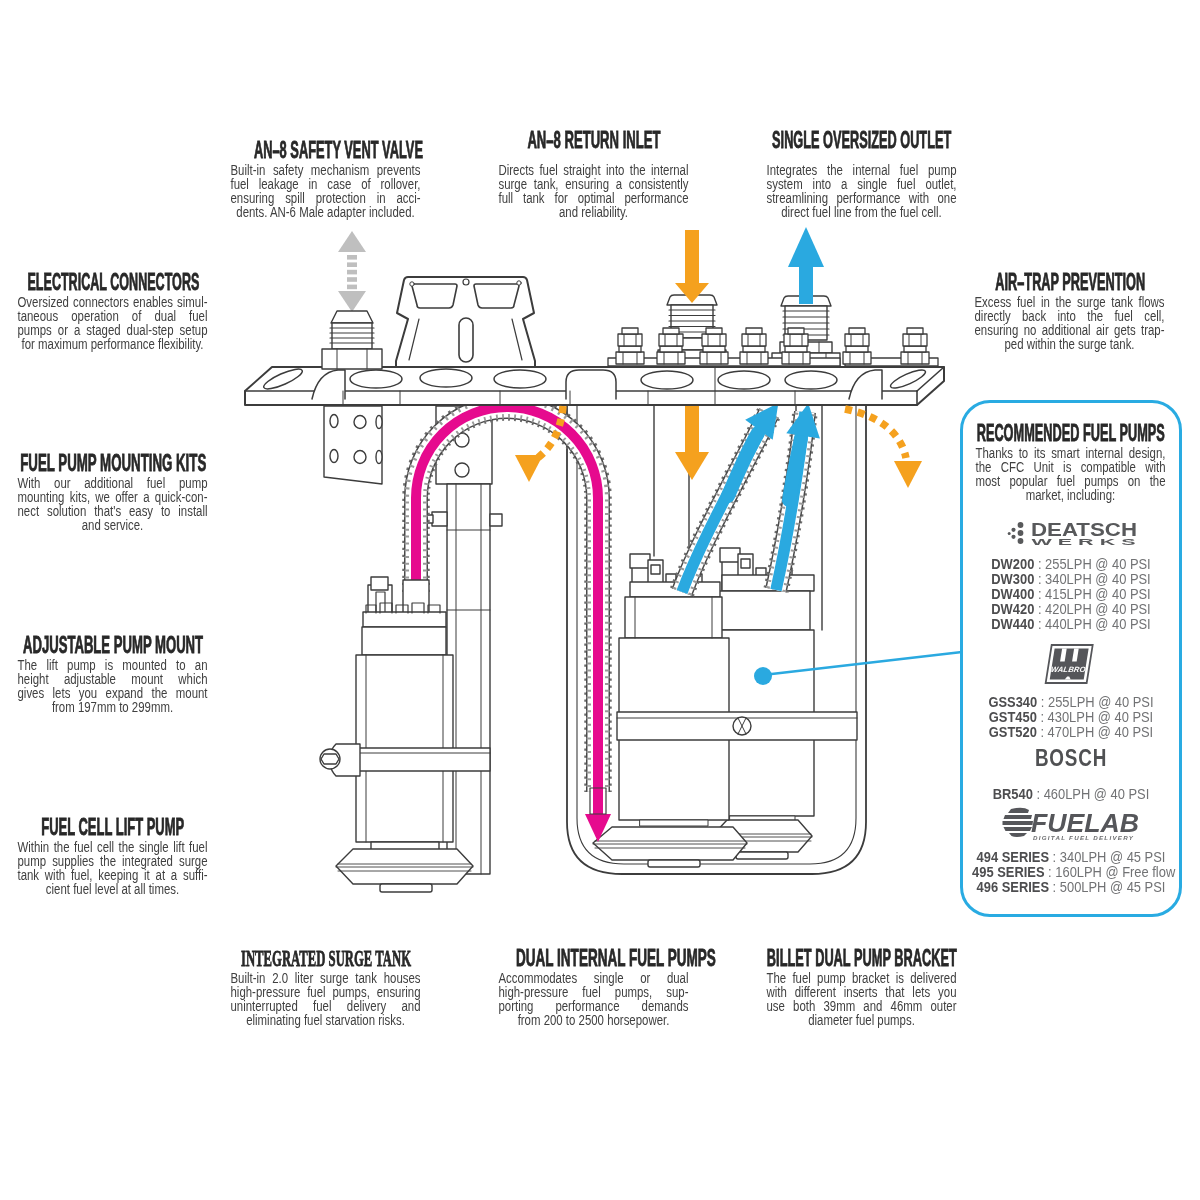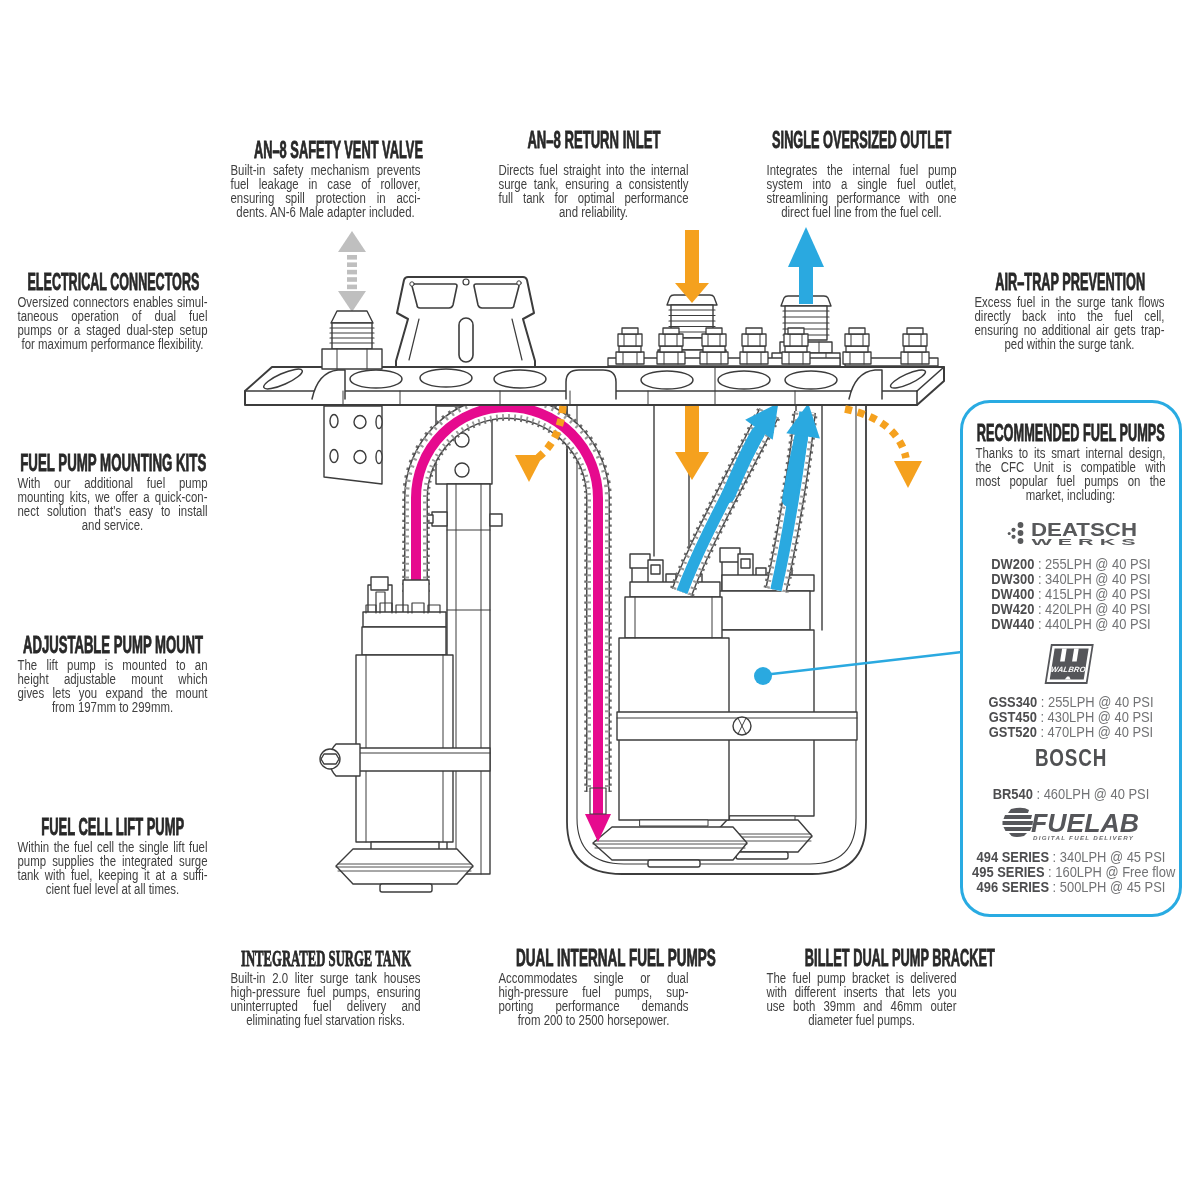--- a/index.html
+++ b/index.html
@@ -413,21 +413,21 @@
 </div>
 
 <div class="hd" style="left:394px;top:947px;margin-left:22px;" id="h10"><span style="transform:scaleX(0.588)">DUAL INTERNAL FUEL PUMPS</span></div>
 <div class="bd" style="left:477px;top:971px;">
   <div class="j">Accommodates single or dual</div>
   <div class="j">high-pressure fuel pumps, sup-</div>
   <div class="j">porting performance demands</div>
   <div class="c">from 200 to 2500 horsepower.</div>
 </div>
 
-<div class="hd" style="left:662px;top:947px;margin-left:38px;" id="h11"><span style="transform:scaleX(0.556)">BILLET DUAL PUMP BRACKET</span></div>
+<div class="hd" style="left:662px;top:947px;" id="h11"><span style="transform:scaleX(0.556)">BILLET DUAL PUMP BRACKET</span></div>
 <div class="bd" style="left:745px;top:971px;">
   <div class="j">The fuel pump bracket is delivered</div>
   <div class="j">with different inserts that lets you</div>
   <div class="j">use both 39mm and 46mm outer</div>
   <div class="c">diameter fuel pumps.</div>
 </div>
 
 <div style="position:absolute;left:960px;top:400px;width:222px;height:517px;border:3px solid #29abe2;border-radius:30px;box-sizing:border-box;background:#fff;"></div>
 <div class="hd" style="left:871px;top:422px;" id="h12"><span style="transform:scaleX(0.554)">RECOMMENDED FUEL PUMPS</span></div>
 <div class="bd" style="left:954px;top:446px;">

